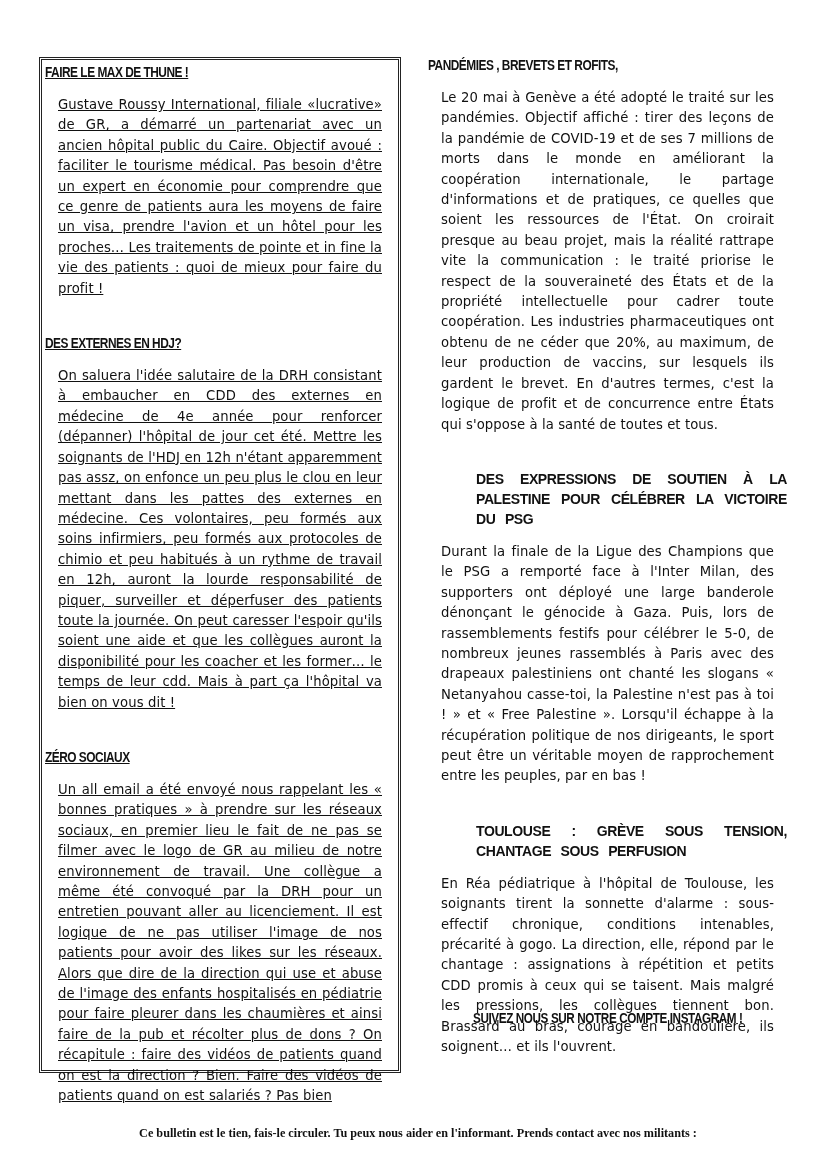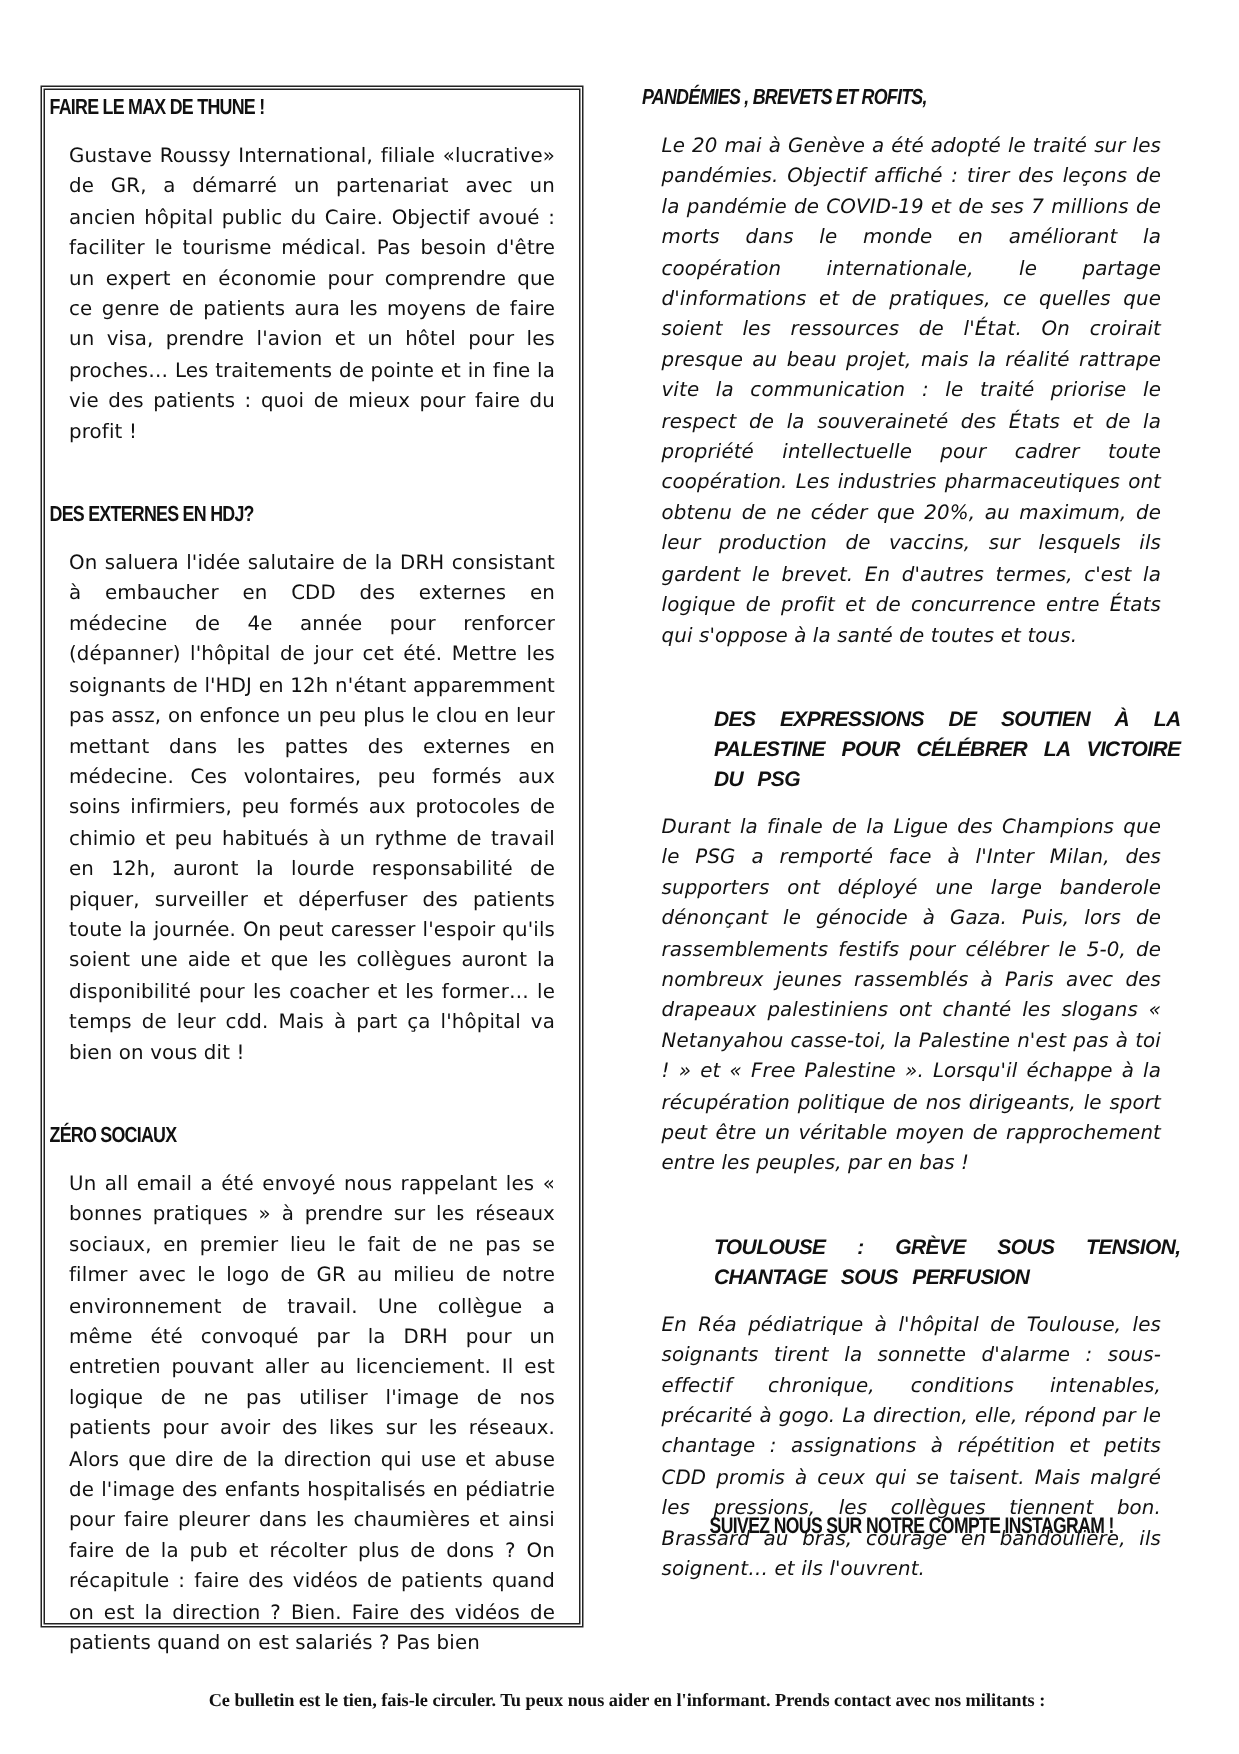--- a/index.html
+++ b/index.html
@@ -1,23 +1,23 @@
 <!DOCTYPE html>
 <html><head>
 <meta charset="utf-8">
 <style>
   html, body { margin: 0; padding: 0; background: #ffffff; }
   body { width: 826px; height: 1169px; position: relative; overflow: hidden; color: #111; }
   .page { position: absolute; left: 0; top: 0; width: 826px; height: 1169px; }
 
   .left-box {
-    position: absolute; left: 27px; top: 57px; width: 350px; height: 1008px;
-    border: 3px double #222; padding: 2px 3px 12px 3px; box-sizing: content-box;
+    position: absolute; left: 39px; top: 57px; width: 350px; height: 1008px;
+    border: 3px double #222; padding: 2px 3px 0 3px; box-sizing: content-box; text-decoration: underline;
   }
-  .right-col { position: absolute; left: 428px; top: 55px; width: 359px; font-style: italic; }
+  .right-col { position: absolute; left: 428px; top: 55px; width: 359px; }
 
   .section { margin: 0; }
   .headline {
     font-family: "Liberation Sans Narrow", "Liberation Sans", sans-serif;
     font-weight: bold; font-size: 14.5px; line-height: 20px; text-transform: uppercase;
     letter-spacing: -0.6px; transform: scaleX(0.82); transform-origin: left;
     white-space: nowrap; margin: 0;
   }
   .headline.wrap { white-space: normal; transform: none; letter-spacing: -0.4px;
     font-size: 14px; text-align: justify; text-align-last: left; word-spacing: 6px; margin-left: 48px; }

